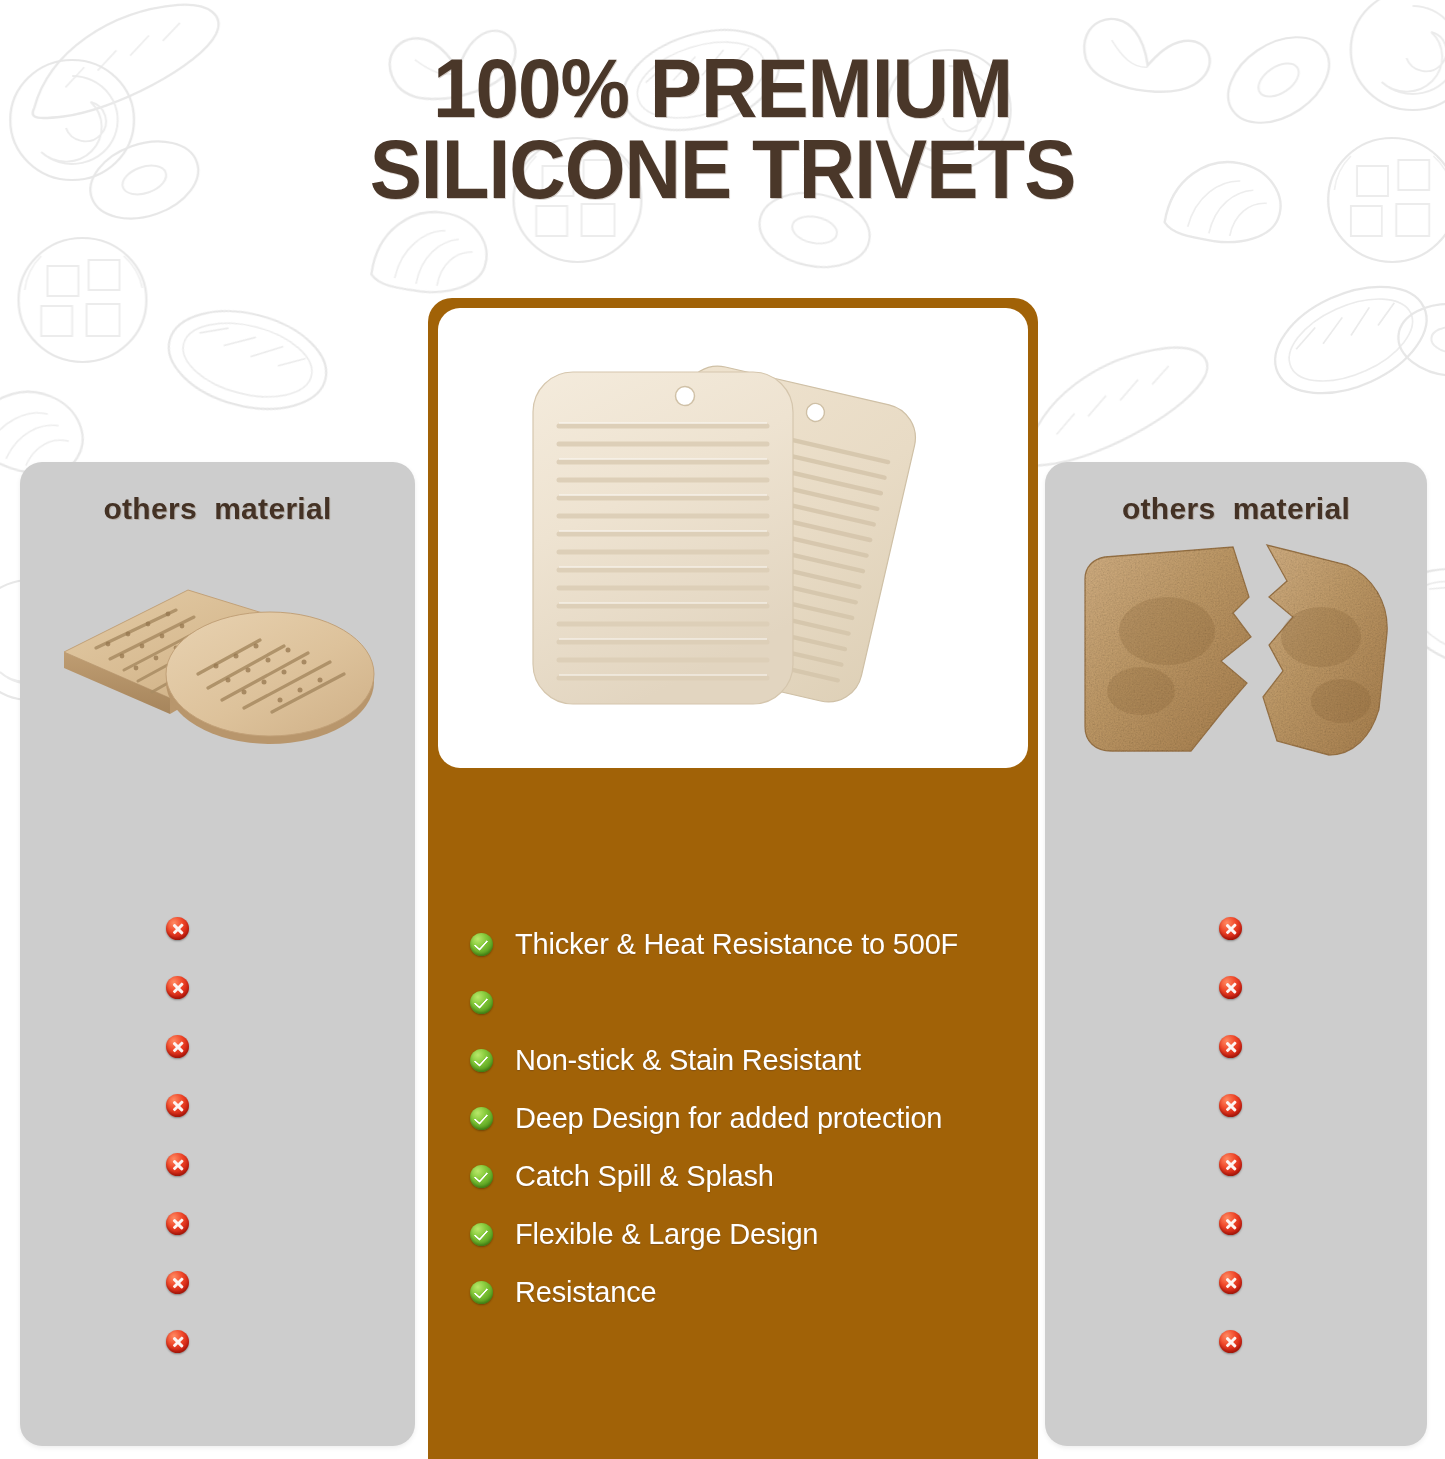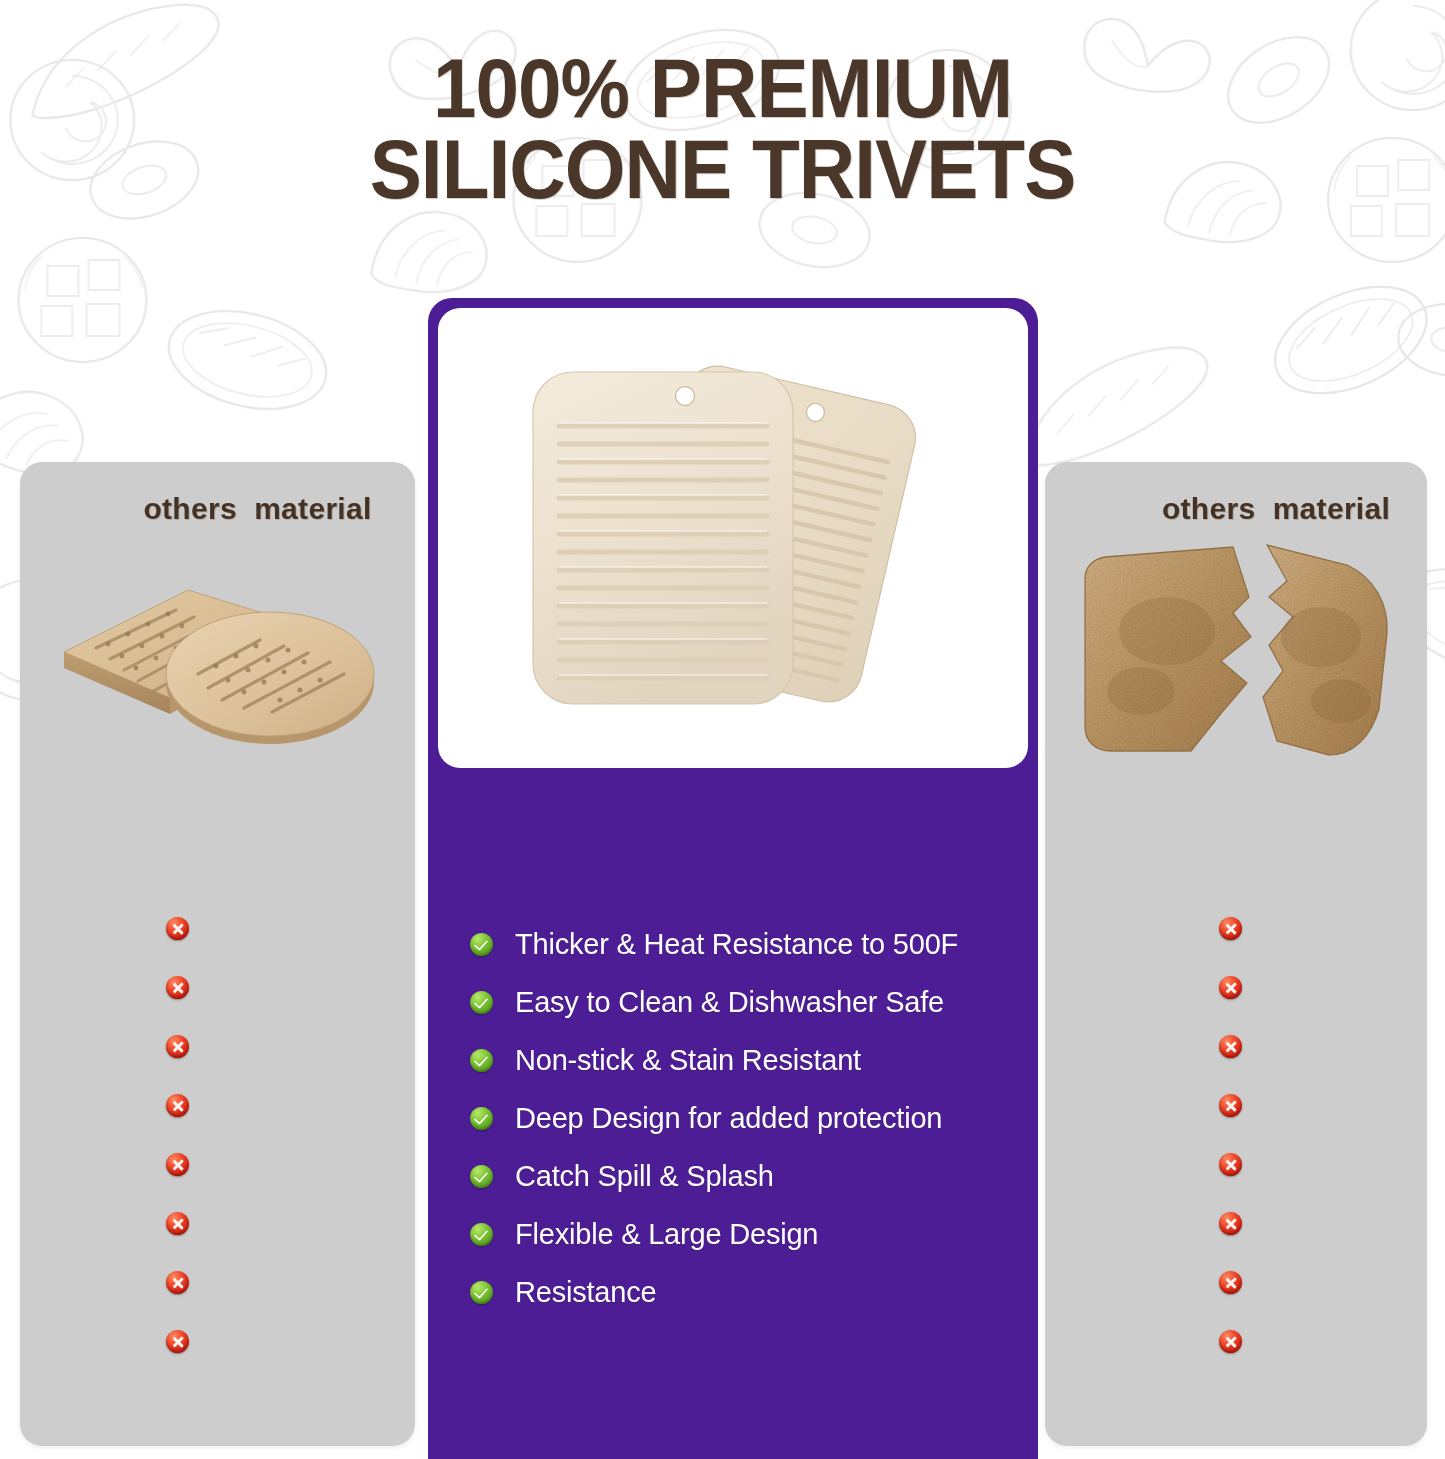--- a/index.html
+++ b/index.html
@@ -70,21 +70,20 @@
     top: 30px;
     left: 0;
     width: 100%;
     text-align: center;
     color: #443225;
     font-weight: 700;
     font-size: 30px;
     letter-spacing: 0.3px;
     text-shadow: 1px 1px 0 rgba(150,135,120,0.45);
     white-space: pre;
-    margin-left: 40px;
   }
 
   .side-figure {
     position: absolute;
     left: 0;
     width: 100%;
     display: flex;
     justify-content: center;
     align-items: center;
   }
@@ -125,21 +124,21 @@
   .mark-x::before { transform: translate(-50%,-50%) rotate(45deg); }
   .mark-x::after  { transform: translate(-50%,-50%) rotate(-45deg); }
 
   
   .center-panel {
     position: absolute;
     top: 298px;
     left: 428px;
     width: 610px;
     height: 1161px;
-    background: #4c1d95;
+    background: #a16207;
     border-radius: 24px 24px 0 0;
     z-index: 4;
   }
 
   .product-card {
     position: absolute;
     top: 10px;
     left: 10px;
     width: 590px;
     height: 460px;
@@ -492,21 +491,20 @@
       </svg>
     </div>
 
     <div class="features">
       <div class="feature-row">
         <span class="mark-check"></span>
         <span class="feature-text">Thicker &amp; Heat Resistance to 500F</span>
       </div>
       <div class="feature-row">
         <span class="mark-check"></span>
-        <span class="feature-text">Easy to Clean &amp; Dishwasher Safe</span>
       </div>
       <div class="feature-row">
         <span class="mark-check"></span>
         <span class="feature-text">Non-stick &amp; Stain Resistant</span>
       </div>
       <div class="feature-row">
         <span class="mark-check"></span>
         <span class="feature-text">Deep Design for added protection</span>
       </div>
       <div class="feature-row">

